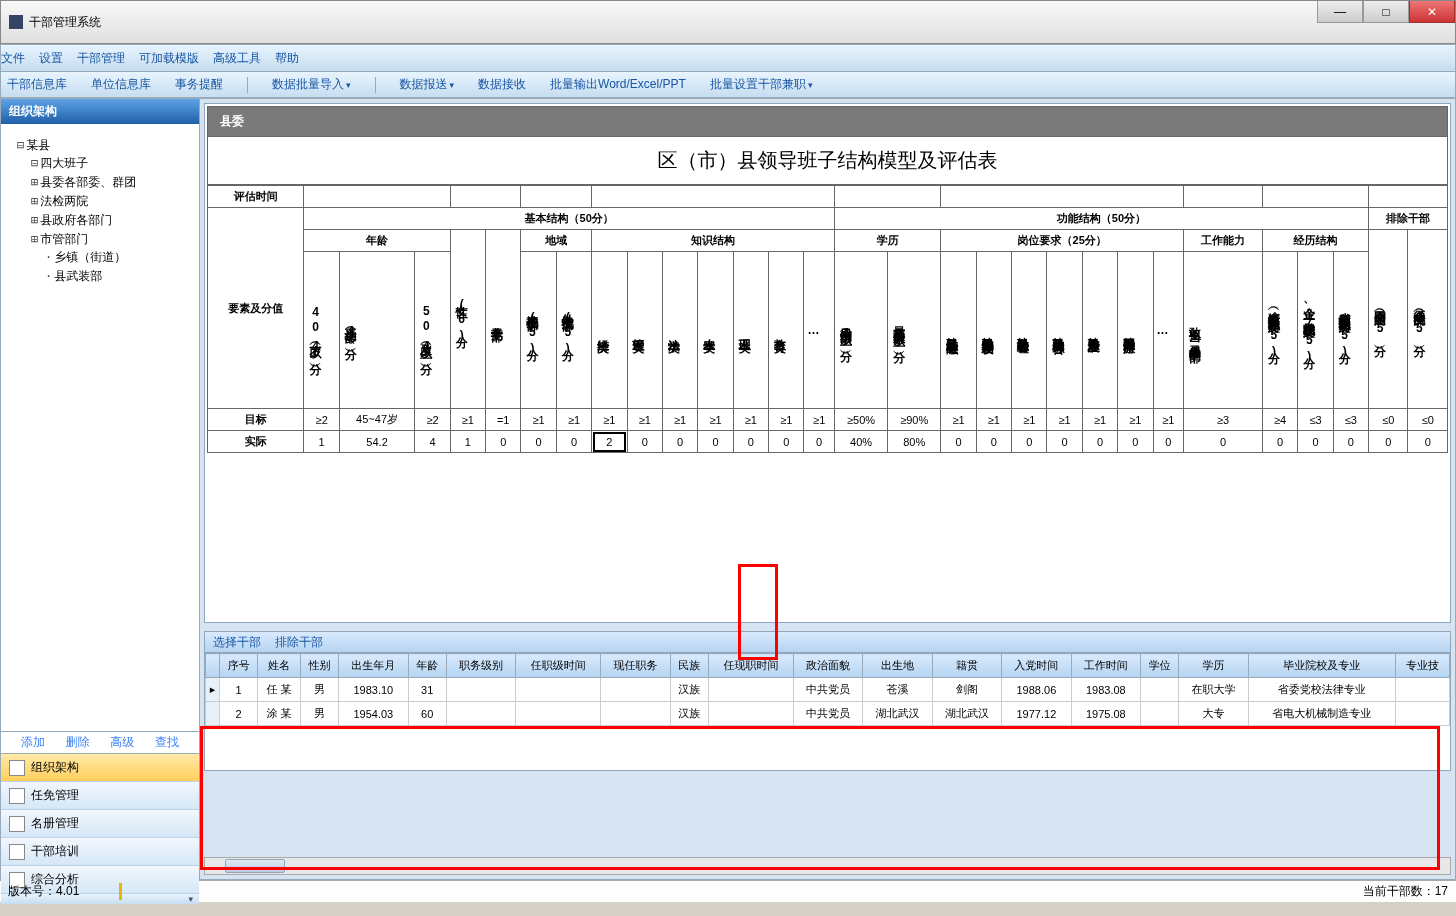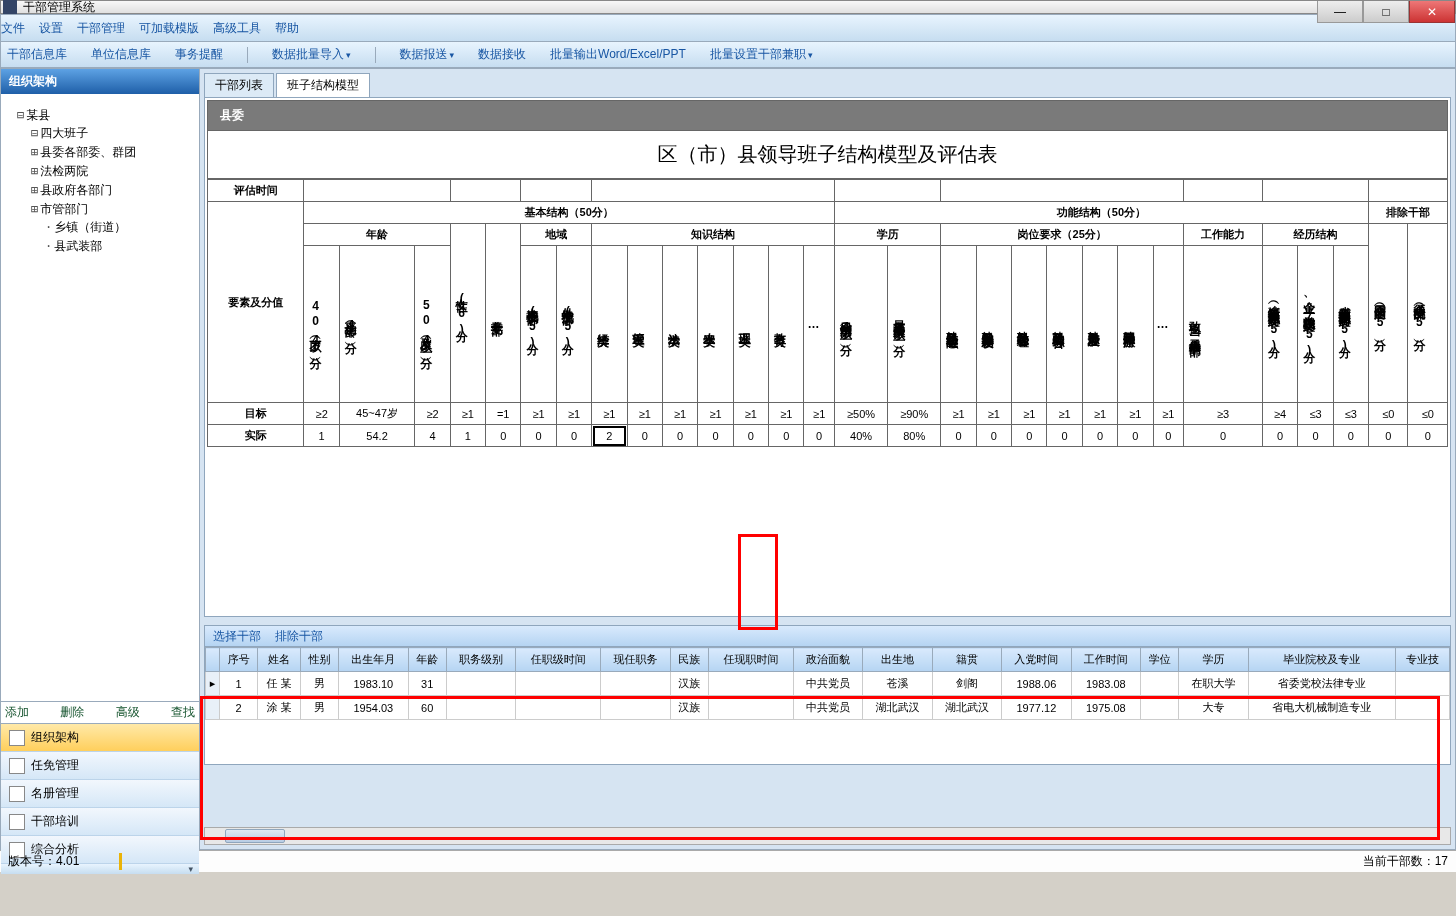--- a/index.html
+++ b/index.html
@@ -1,34 +1,34 @@
 <!DOCTYPE html>
 <html><head>
 <meta charset="utf-8">
 <style>
 *{box-sizing:border-box;margin:0;padding:0;font-family:"Microsoft YaHei",SimSun,sans-serif;font-size:12px}
 body{background:#d4d0c8;height:916px;width:1456px;overflow:hidden}
-.titlebar{height:14px;background:linear-gradient(#f8f8f8,#e0e0e0);border:1px solid #888;display:flex;align-items:center;padding-left:2px;position:relative}
+.titlebar{height:44px;background:linear-gradient(#f8f8f8,#e0e0e0);border:1px solid #888;display:flex;align-items:center;padding-left:8px;position:relative}
 .titlebar .appicon{width:14px;height:14px;background:#346;margin-right:6px}
 .winbtns{position:absolute;right:0;top:0;display:flex}
 .winbtn{width:46px;height:22px;display:flex;align-items:center;justify-content:center;background:linear-gradient(#eee,#ccc);border:1px solid #999;border-top:0}
 .winbtn.close{background:linear-gradient(#e77,#c33);color:#fff;border-color:#933}
 .menubar{height:28px;background:linear-gradient(#e8f4fe,#c6ddf0);border:1px solid #9ab;display:flex;align-items:center;padding:0 0;gap:14px;color:#1856a3}
 .menuitem{cursor:pointer}
 .toolbar{height:26px;background:linear-gradient(#e8f4fe,#c6ddf0);border:1px solid #9ab;border-top:0;display:flex;align-items:center;padding:0 6px;gap:24px;color:#1856a3}
 .toolbar .sep{width:1px;height:16px;background:#9ab}
 .drop::after{content:"▾";font-size:9px;margin-left:2px}
 .body{display:flex;height:782px}
 .sidebar{width:200px;background:#fff;border:1px solid #9ab;display:flex;flex-direction:column}
 .sbhead{background:linear-gradient(#5da2e4,#1f5fa8);color:#fff;padding:4px 8px;font-weight:bold}
 .tree{flex:0 0 auto;height:608px;overflow:auto;border-bottom:1px solid #9ab;padding:12px 2px}
 .tree ul{list-style:none;padding-left:14px}
 .tree li{padding:1px 0;white-space:nowrap}
 .tbox{font-family:monospace;color:#555;margin-right:2px}
-.sbactions{height:22px;display:flex;justify-content:space-between;padding:2px 4px;color:#14532d}
+.sbactions{height:22px;display:flex;justify-content:space-between;padding:2px 20px;color:#3b82f6}
 .sbactions span{cursor:pointer}
 .sbnav{border-top:1px solid #9ab}
 .sbnav .navitem{height:28px;background:linear-gradient(#f2f7fd,#d5e7f7);border-bottom:1px solid #bcd4ea;display:flex;align-items:center;padding:0 8px;gap:6px;cursor:pointer}
 .sbnav .navitem.active{background:linear-gradient(#ffe9a8,#ffcf5c)}
 .navicon{width:16px;height:16px;border:1px solid #888;background:#fff}
 .sbstrip{height:20px;background:linear-gradient(#e8f4fe,#c6ddf0);display:flex;justify-content:flex-end;padding:0 6px;align-items:center;gap:4px}
 .sbstrip .chev{font-size:9px;color:#456}
 .main{flex:1;background:#d6e4f2;border:1px solid #9ab;border-left:0;position:relative;display:flex;flex-direction:column;padding:4px}
 .tabs{display:flex;gap:2px}
 .tab{padding:3px 10px;background:#dceaf6;border:1px solid #8fa6bd;border-bottom:0;cursor:pointer}
@@ -137,24 +137,20 @@
           <span class="navicon"></span>
           <span>综合分析</span>
         </div>
       </div>
     <div class="sbstrip">
       <span class="chev">▾</span>
     </div>
   </div>
 
   <div class="main">
-    <div class="tabs">
-      <div class="tab">干部列表</div>
-      <div class="tab active">班子结构模型</div>
-    </div>
     <div class="panel">
       <div class="panelhead">县委</div>
       <div class="btitle">区（市）县领导班子结构模型及评估表</div>
       <table class="evaltable">
         <tbody>
             <tr>
           <th>评估时间</th>
           <th colspan="3"></th>
               <th colspan="2"></th>
               <th colspan="2"></th>

